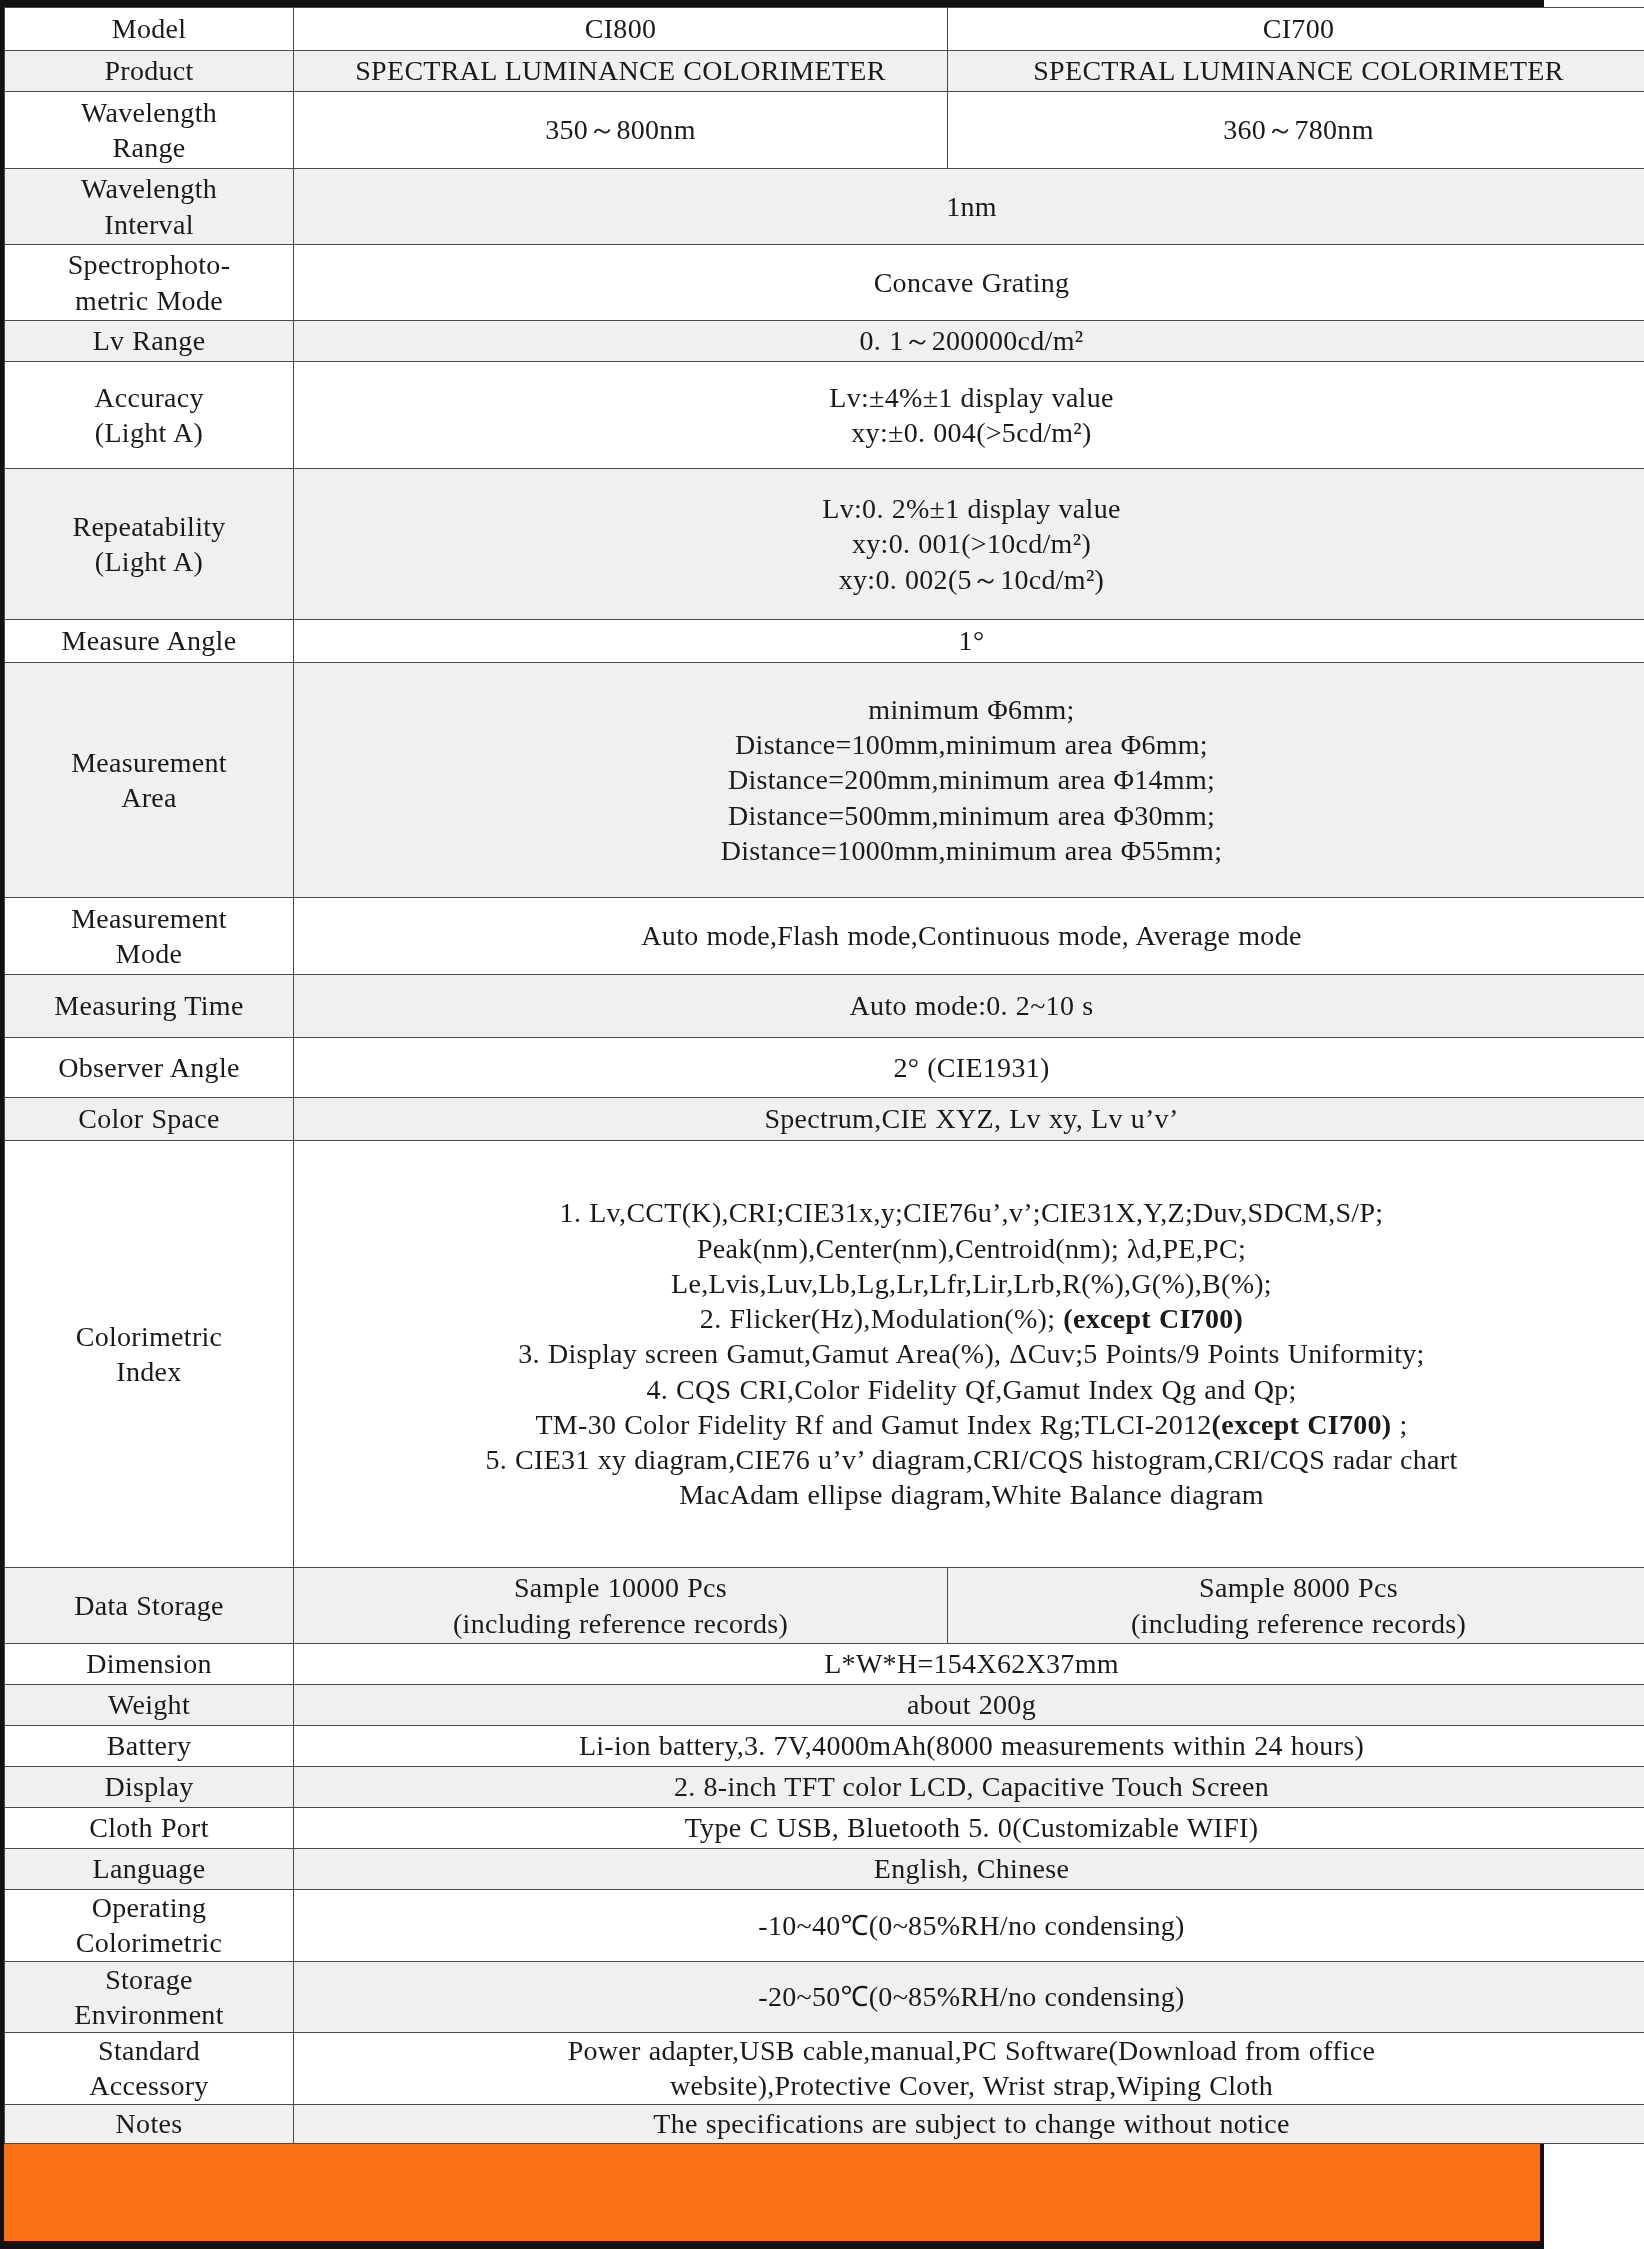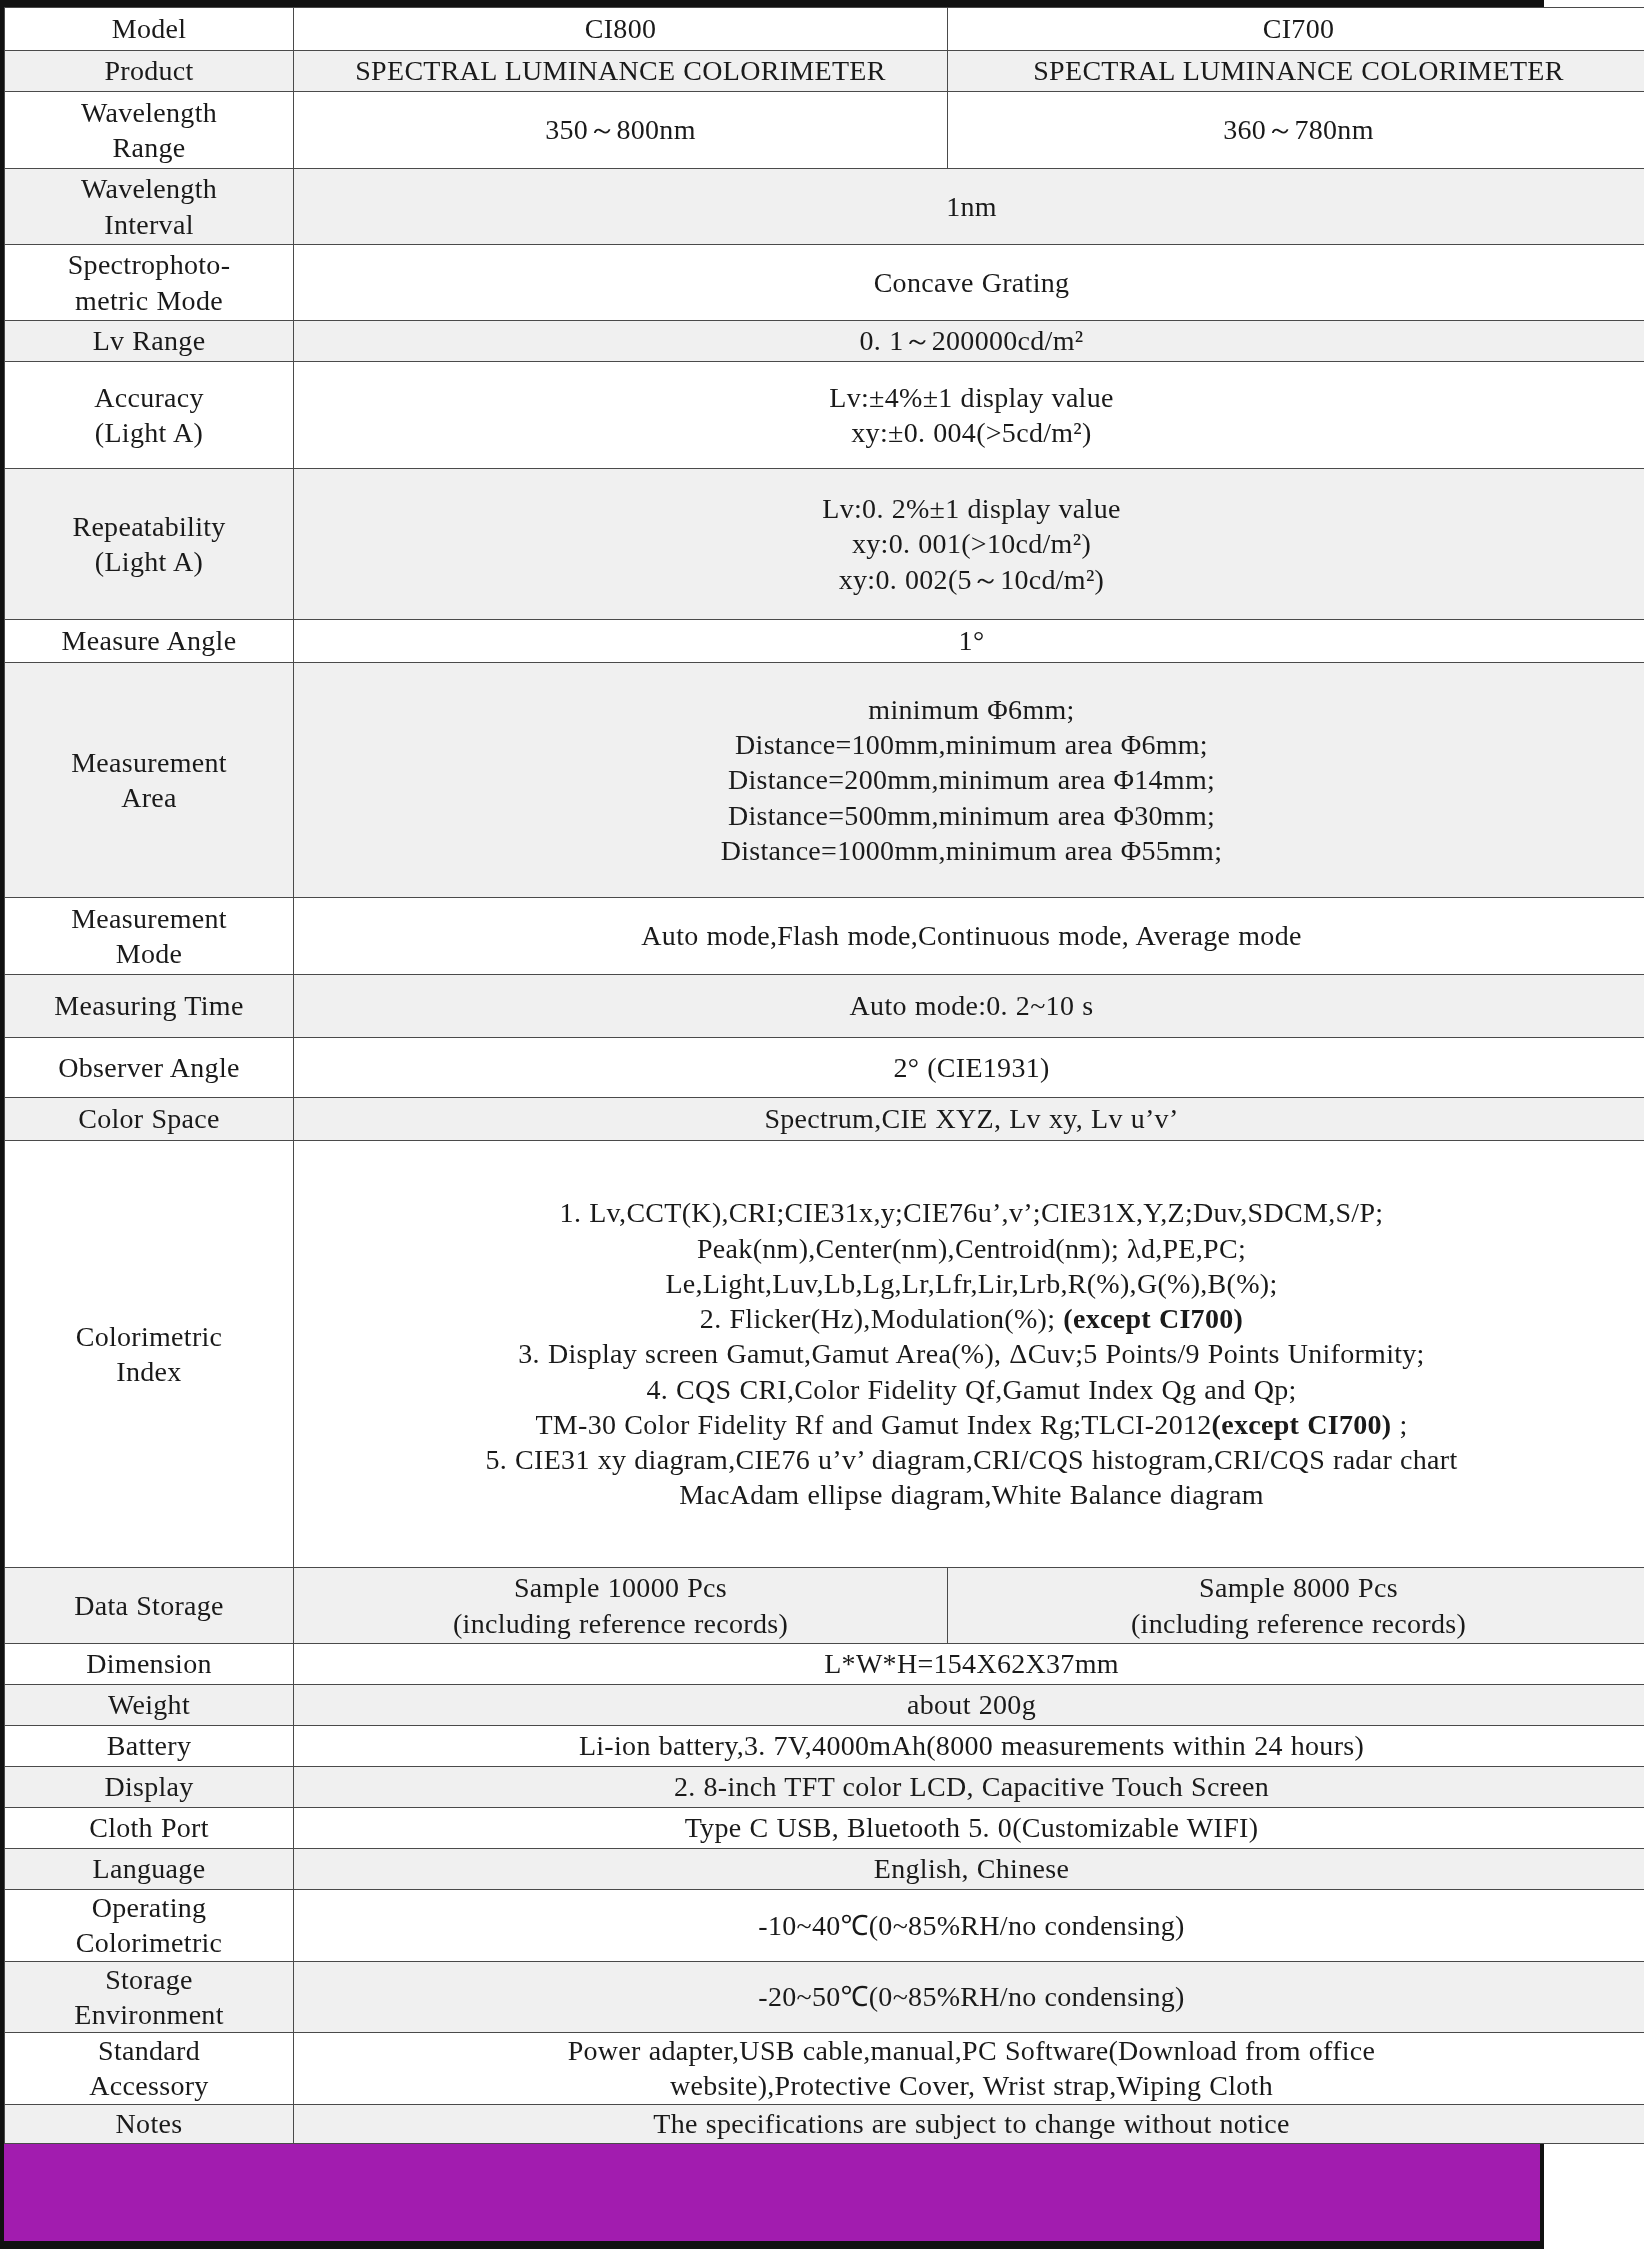--- a/index.html
+++ b/index.html
@@ -9,21 +9,21 @@
     color:#1a1a1a;
     overflow:hidden;
   }
   .spec-wrap{
     width:1544px;height:2250px;
     box-sizing:border-box;
     border-top:7.7px solid #111;
     border-bottom:9px solid #111;
     border-left:4.2px solid #111;
     border-right:4.2px solid #111;
-    background:#a21caf;
+    background:#f97316;
   }
   table.spec{
     width:100%;
     border-collapse:collapse;
     table-layout:fixed;
   }
   col.c-label{width:289px;}
   col.c-a{width:654px;}
   col.c-b{width:702px;}
 
@@ -147,21 +147,21 @@
         <tr class="alt" style="height: 43px;">
           <td class="lbl ml">Color Space</td>
           <td class="ml" colspan="2">Spectrum,CIE XYZ, Lv xy, Lv u’v’</td>
         </tr>
         <tr style="height: 427px;">
           <td class="lbl ml">Colorimetric
 Index</td>
           <td class="topleft" colspan="2">
             <div><span>1. Lv,CCT(K),CRI;CIE31x,y;CIE76u’,v’;CIE31X,Y,Z;Duv,SDCM,S/P;</span></div>
             <div><span>Peak(nm),Center(nm),Centroid(nm); λd,PE,PC;</span></div>
-            <div><span>Le,Light,Luv,Lb,Lg,Lr,Lfr,Lir,Lrb,R(%),G(%),B(%);</span></div>
+            <div><span>Le,Lvis,Luv,Lb,Lg,Lr,Lfr,Lir,Lrb,R(%),G(%),B(%);</span></div>
             <div><span>2. Flicker(Hz),Modulation(%); </span><b class="bold">(except CI700)</b></div>
             <div><span>3. Display screen Gamut,Gamut Area(%), ΔCuv;5 Points/9 Points Uniformity;</span></div>
             <div><span>4. CQS CRI,Color Fidelity Qf,Gamut Index Qg and Qp;</span></div>
             <div><span>TM-30 Color Fidelity Rf and Gamut Index Rg;TLCI-2012</span><b class="bold">(except CI700)</b><span> ;</span></div>
             <div><span>5. CIE31 xy diagram,CIE76 u’v’ diagram,CRI/CQS histogram,CRI/CQS radar chart</span></div>
             <div><span>MacAdam ellipse diagram,White Balance diagram</span></div>
           </td>
         </tr>
         <tr class="alt" style="height: 76px;">
           <td class="lbl ml">Data Storage</td>

